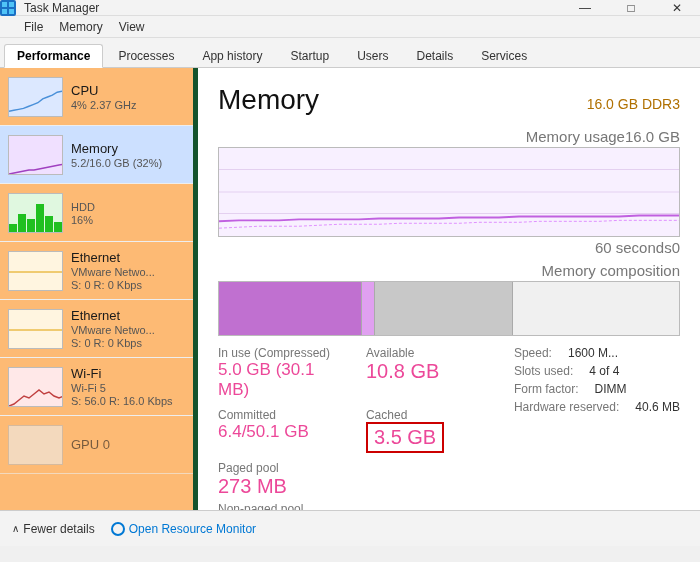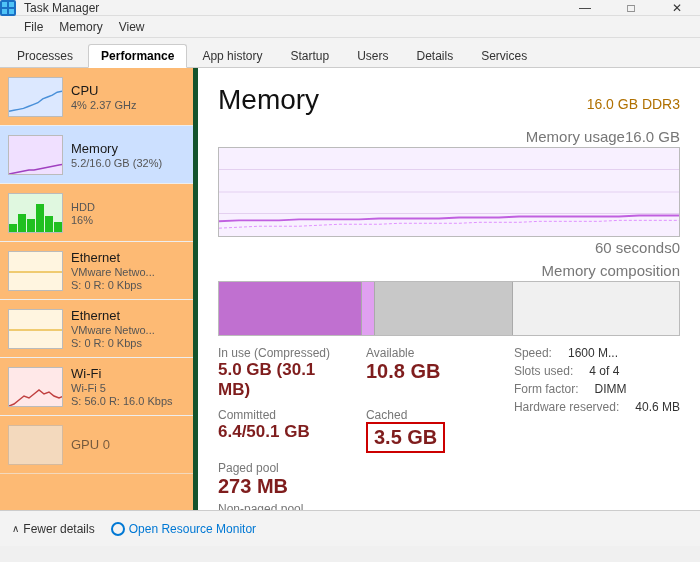--- a/index.html
+++ b/index.html
@@ -154,21 +154,21 @@
     .chart-svg { width: 100%; height: 100%; display: block; }
 
     
     .comp-blocks {
       display: flex;
       height: 100%;
       width: 100%;
     }
     .comp-block { height: 100%; }
     .stat-label { font-size: 12px; color: #777; }
-    .stat-value { font-size: 20px; color: #7f1d1d; font-weight: 700; }
+    .stat-value { font-size: 20px; color: #ec4899; font-weight: 400; }
 
     
     .cached-box {
       border: 2px solid #cc0000;
       padding: 2px 6px;
       display: inline-block;
       background: white;
     }
 
     
@@ -227,22 +227,22 @@
   </div>
 </div>
 
 <div class="menubar">
   <div class="menubar-item">File</div>
   <div class="menubar-item">Memory</div>
   <div class="menubar-item">View</div>
 </div>
 
 <div class="tabbar">
+  <div class="tab active">Performance</div>
   <div class="tab">Processes</div>
-  <div class="tab active">Performance</div>
   <div class="tab">App history</div>
   <div class="tab">Startup</div>
   <div class="tab">Users</div>
   <div class="tab">Details</div>
   <div class="tab">Services</div>
 </div>
 
 <div class="main">
 
   <div class="sidebar">

